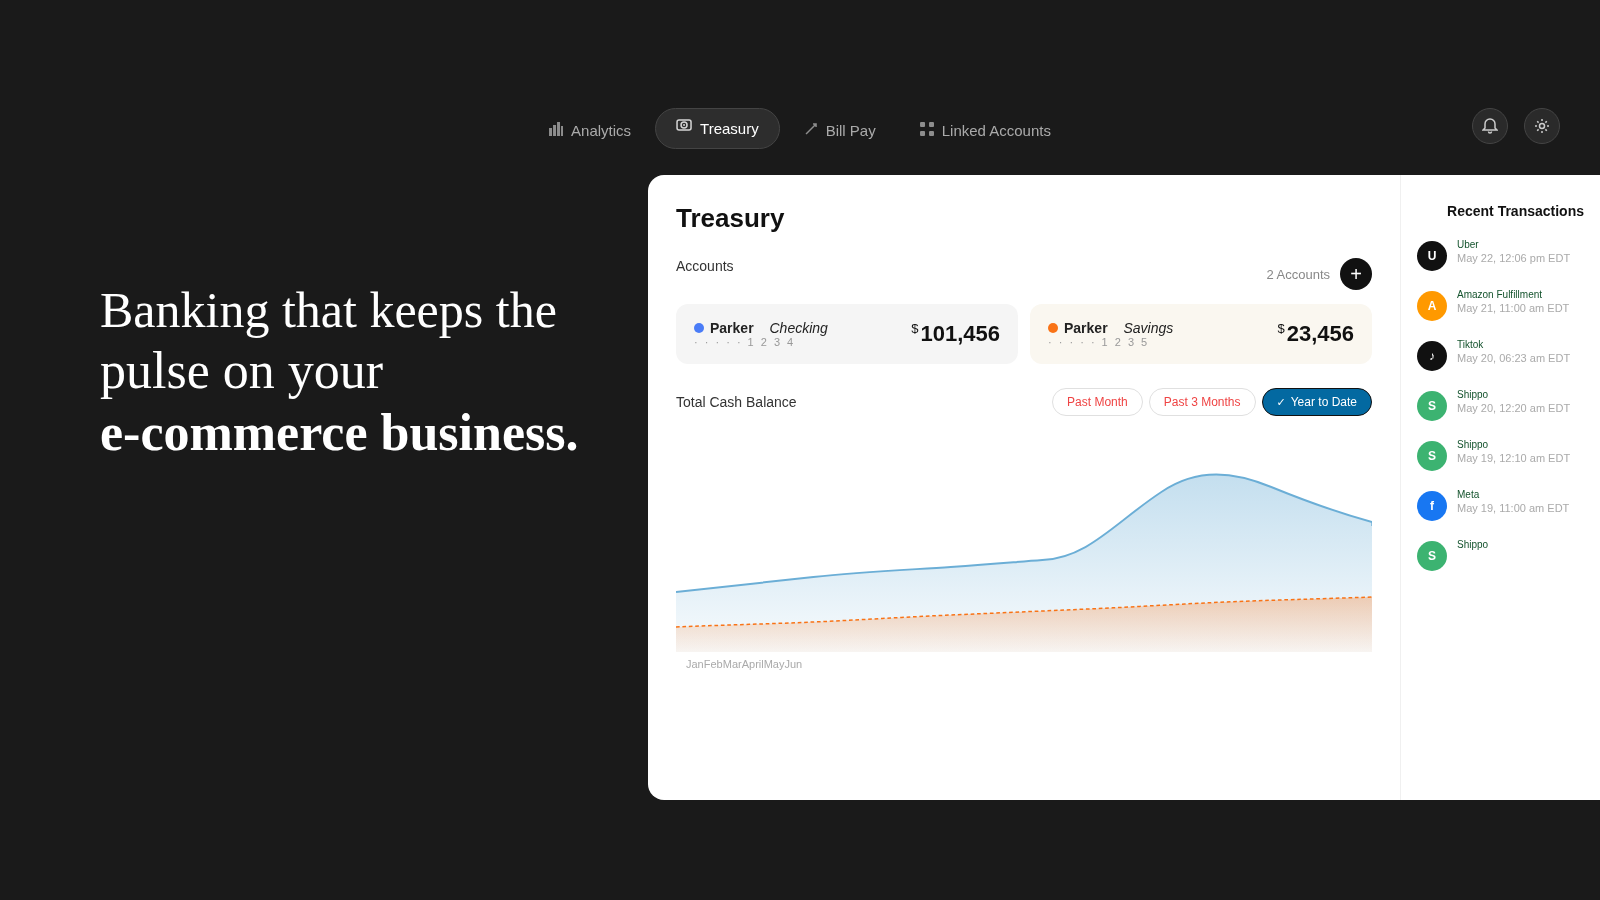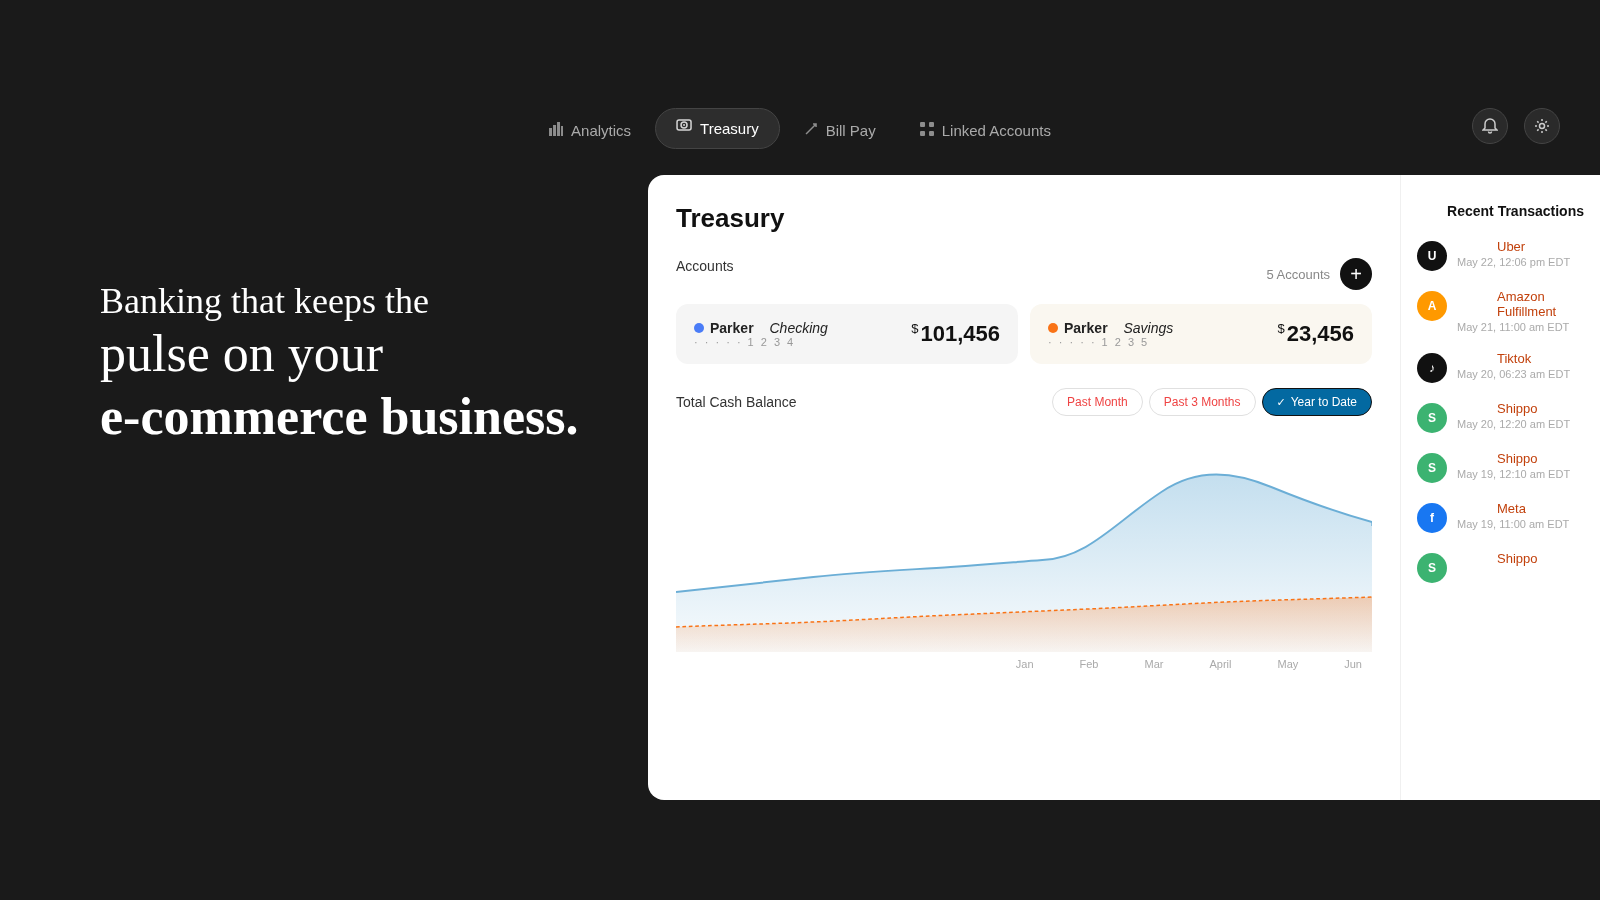--- a/index.html
+++ b/index.html
@@ -14,21 +14,21 @@
 
     
     .hero-text {
       position: absolute;
       left: 100px;
       top: 280px;
       color: white;
       max-width: 500px;
     }
     .hero-text .line1 {
-      font-size: 36px;
+      font-size: 50px;
       font-weight: 300;
       font-family: Georgia, 'Times New Roman', serif;
       line-height: 1.2;
     }
     .hero-text .line2 {
       font-size: 52px;
       font-weight: 300;
       font-family: Georgia, 'Times New Roman', serif;
       line-height: 1.2;
     }
@@ -255,24 +255,23 @@
     .chart-container {
       position: relative;
       height: 220px;
     }
     .chart-container svg {
       width: 100%;
       height: 100%;
     }
     .chart-labels {
       display: flex;
-      justify-content: flex-end;
+      justify-content: flex-start;
       padding: 0 10px;
       margin-top: 6px;
-      gap: 46px;
     }
     .chart-label {
       font-size: 11px;
       color: #aaa;
     }
 
     
     .card-right {
       width: 200px;
       border-left: 1px solid #f0f0f0;
@@ -304,24 +303,23 @@
       font-size: 12px;
       font-weight: 700;
       flex-shrink: 0;
       margin-top: 2px;
     }
     .transaction-info {
       display: flex;
       flex-direction: column;
     }
     .transaction-name {
-      font-size: 13px;
+      font-size: 10px;
       font-weight: 500;
-      color: #c2410c;
-      margin-left: 40px;
+      color: #14532d;
     }
     .transaction-date {
       font-size: 11px;
       color: #aaa;
       margin-top: 2px;
       white-space: nowrap;
     }
   </style>
 </head>
 <body>
@@ -394,21 +392,21 @@
   </div>
 </div>
 
 <div class="main-card">
   <div class="card-left">
     <div class="page-title">Treasury</div>
 
     <div class="accounts-header">
       <span class="accounts-label">Accounts</span>
       <div class="accounts-right">
-        <span class="accounts-count">5 Accounts</span>
+        <span class="accounts-count">2 Accounts</span>
         <button class="add-btn">+</button>
       </div>
     </div>
 
     <div class="accounts-grid">
 
       <div class="account-card">
         <div class="account-info">
           <div class="account-name">
             <span class="dot blue"></span>

